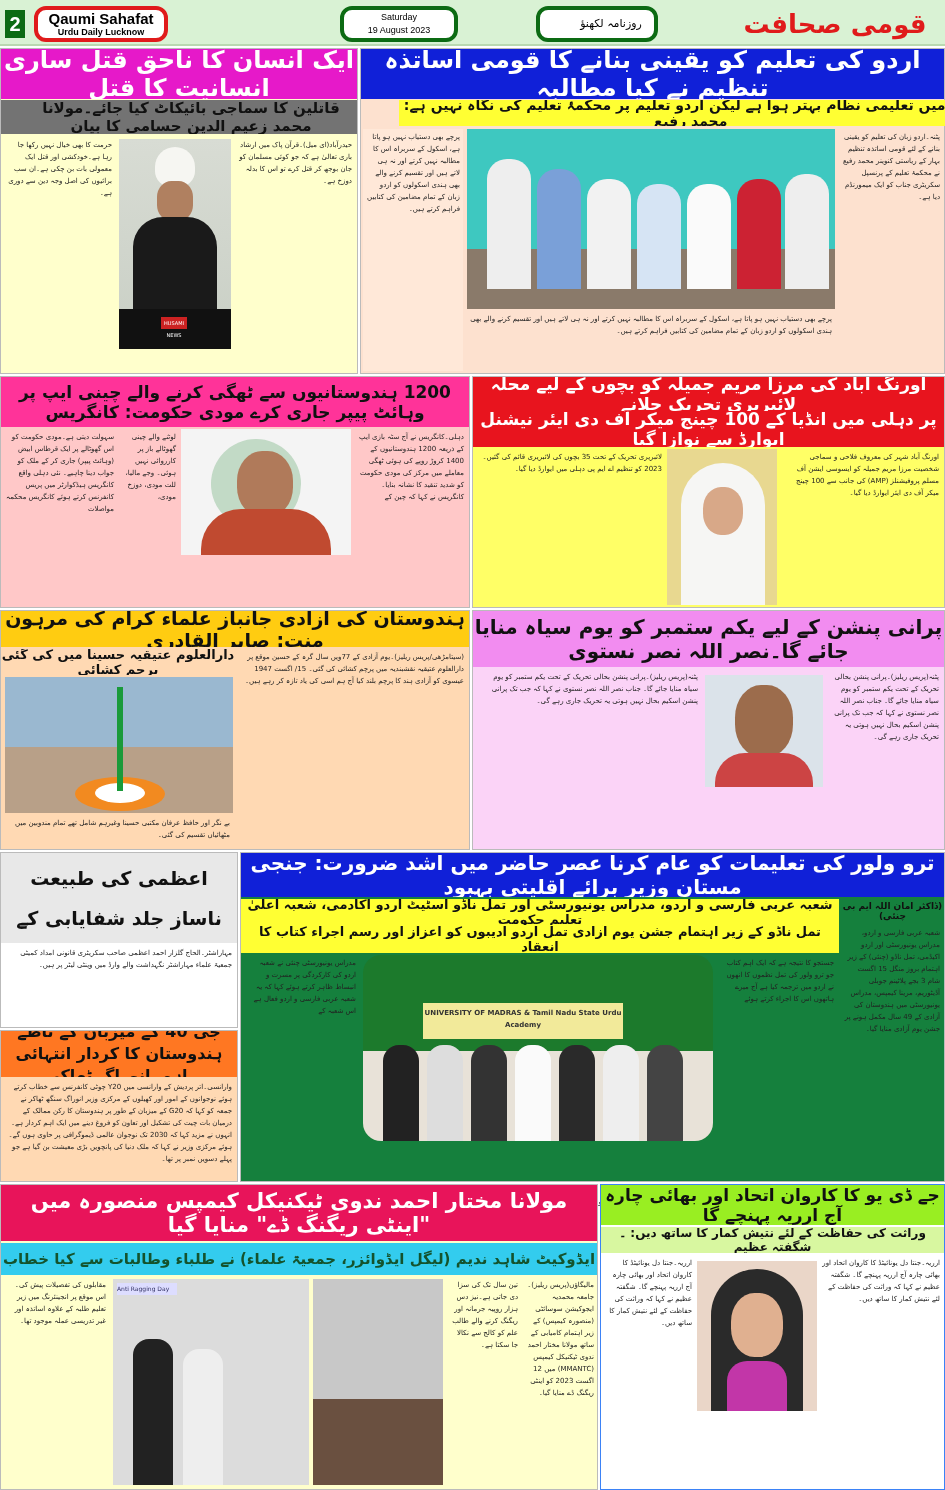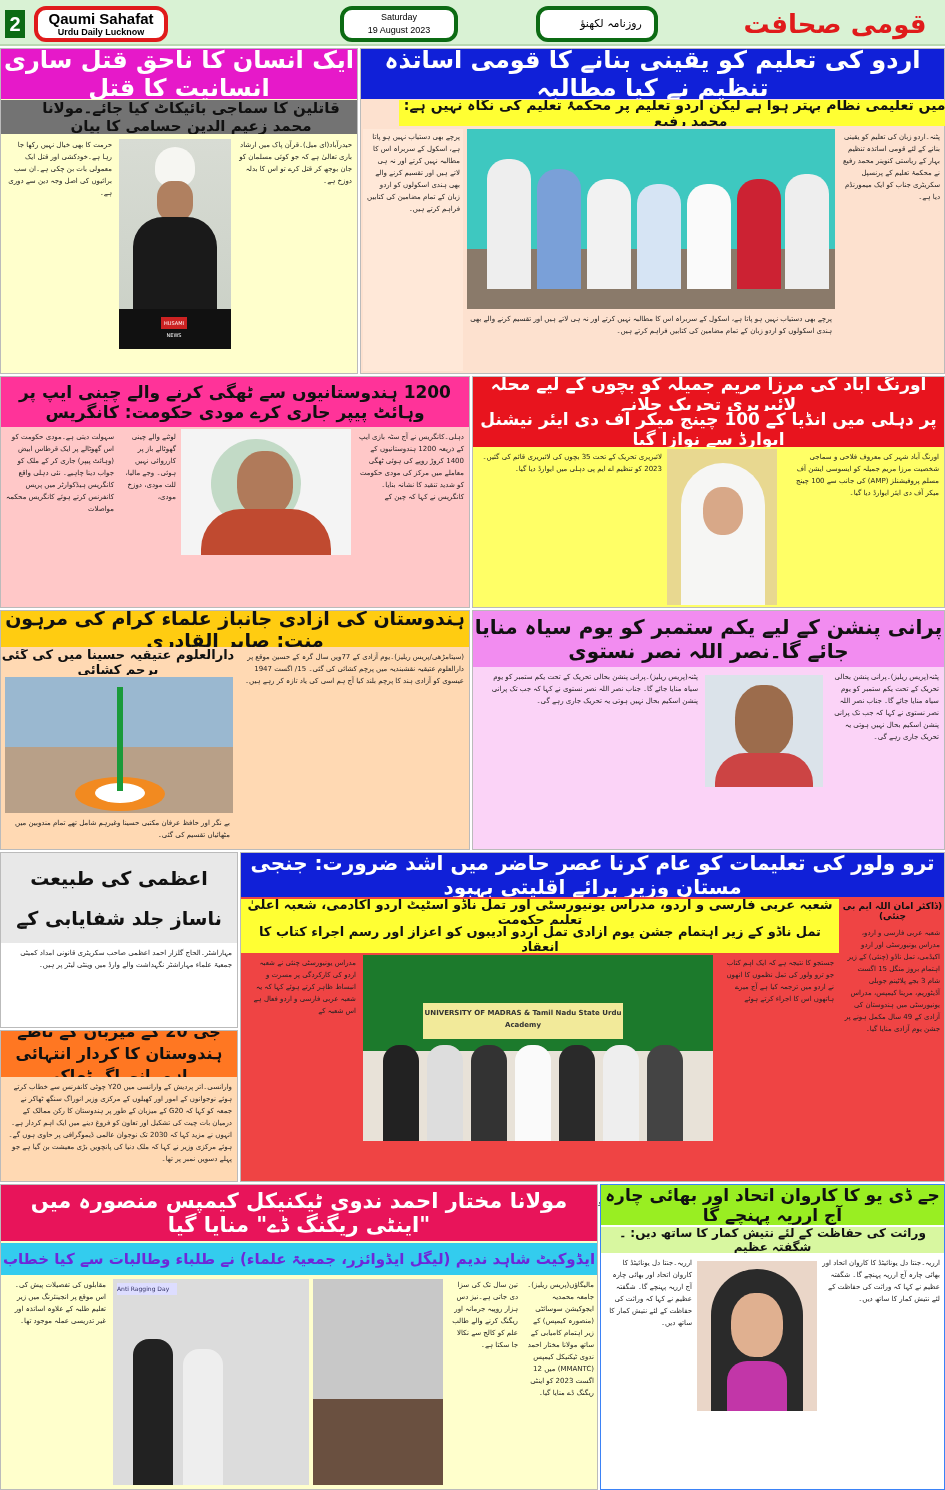--- a/index.html
+++ b/index.html
@@ -113,49 +113,49 @@
   </div>
   <div class="abs body-text" style="left:354px;top:58px;width:115px;height:178px;">پٹنہ(پریس ریلیز)۔پرانی پنشن بحالی تحریک کے تحت یکم ستمبر کو یوم سیاہ منایا جائے گا۔ جناب نصر اللہ نصر نستوی نے کہا کہ جب تک پرانی پنشن اسکیم بحال نہیں ہوتی یہ تحریک جاری رہے گی۔</div>
 </div>
 
 <div class="abs" style="left:0;top:852px;width:238px;height:176px;background:#fff;border:1px solid #bbb;">
   <div class="abs hl" style="left:0;top:0;width:236px;height:90px;background:#e8e8e8;color:#111;font-size:19px;line-height:40px;padding:0 6px;">الحاج گلزار احمد اعظمی کی طبیعت ناساز جلد شفایابی کے لئے دعا کی درخواست</div>
   <div class="abs body-text" style="left:2px;top:92px;width:232px;height:80px;">مہاراشٹر۔الحاج گلزار احمد اعظمی صاحب سکریٹری قانونی امداد کمیٹی جمعیۃ علماء مہاراشٹر نگہداشت والے وارڈ میں وینٹی لیٹر پر ہیں۔</div>
 </div>
 
 <div class="abs" style="left:0;top:1030px;width:238px;height:152px;background:#ffd9b3;border:1px solid #bbb;">
-  <div class="abs hl" style="left:0;top:0;width:236px;height:46px;background:#ff7722;color:#111;font-size:16px;line-height:22px;padding:0 6px;">جی 20 کے میزبان کے ناطے ہندوستان کا کردار انتہائی اہم۔انوراگ ٹھاکر</div>
+  <div class="abs hl" style="left:0;top:0;width:236px;height:46px;background:#ff7722;color:#111;font-size:16px;line-height:22px;padding:0 6px;">جی 40 کے میزبان کے ناطے ہندوستان کا کردار انتہائی اہم۔انوراگ ٹھاکر</div>
   <div class="abs body-text" style="left:2px;top:48px;width:232px;height:100px;">وارانسی۔اتر پردیش کے وارانسی میں Y20 چوٹی کانفرنس سے خطاب کرتے ہوئے نوجوانوں کے امور اور کھیلوں کے مرکزی وزیر انوراگ سنگھ ٹھاکر نے جمعہ کو کہا کہ G20 کے میزبان کے طور پر ہندوستان کا رکن ممالک کے درمیان بات چیت کی تشکیل اور تعاون کو فروغ دینے میں ایک اہم کردار ہے۔ انہوں نے مزید کہا کہ 2030 تک نوجوان عالمی ڈیموگرافی پر حاوی ہوں گے۔ ہوئے مرکزی وزیر نے کہا کہ ملک دنیا کی پانچویں بڑی معیشت بن گیا ہے جو پہلے دسویں نمبر پر تھا۔</div>
 </div>
 
-<div class="abs" style="left:240px;top:852px;width:705px;height:330px;background:#ef4444;border:1px solid #bbb;">
+<div class="abs" style="left:240px;top:852px;width:705px;height:330px;background:#15803d;border:1px solid #bbb;">
   <div class="abs hl" style="left:0;top:0;width:703px;height:44px;background:#1020d8;color:#fff;font-size:20px;">ترو ولور کی تعلیمات کو عام کرنا عصر حاضر میں اشد ضرورت: جنجی مستان وزیر برائے اقلیتی بہبود</div>
   <div class="abs hl" style="left:0;top:46px;width:598px;height:26px;background:#ffff33;color:#111;font-size:13px;">شعبہ عربی فارسی و اردو، مدراس یونیورسٹی اور تمل ناڈو اسٹیٹ اردو اکادمی، شعبہ اعلیٰ تعلیم حکومت</div>
   <div class="abs hl" style="left:0;top:72px;width:598px;height:28px;background:#ffff33;color:#111;font-size:13px;">تمل ناڈو کے زیر اہتمام جشن یوم آزادی تمل اردو ادیبوں کو اعزاز اور رسم اجراء کتاب کا انعقاد</div>
   <div class="abs hl" style="left:600px;top:46px;width:103px;height:24px;color:#111;font-size:9px;">(ڈاکٹر امان اللہ ایم بی چنئی)</div>
   <div class="abs body-text" style="left:600px;top:72px;width:102px;height:254px;">شعبہ عربی فارسی و اردو، مدراس یونیورسٹی اور اردو اکیڈمی، تمل ناڈو (چنئی) کے زیر اہتمام بروز منگل 15 اگست شام 3 بجے پلاٹینم جوبلی آڈیٹوریم، مرینا کیمپس، مدراس یونیورسٹی میں ہندوستان کی آزادی کے 49 سال مکمل ہونے پر جشن یوم آزادی منایا گیا۔</div>
   <div class="abs body-text" style="left:2px;top:102px;width:116px;height:190px;">مدراس یونیورسٹی چنئی نے شعبہ اردو کی کارکردگی پر مسرت و انبساط ظاہر کرتے ہوئے کہا کہ یہ شعبہ عربی فارسی و اردو فعال ہے اس شعبہ کے</div>
-  <div class="abs photo" style="left:122px;top:102px;width:350px;height:186px;background:#1c7a2c;">
+  <div class="abs photo" style="left:122px;top:102px;width:350px;height:186px;background:#1c7a2c;border-radius:18px;">
     <div class="abs" style="left:60px;top:48px;width:200px;height:36px;background:#f2ea9a;color:#333;font-size:7px;font-weight:bold;text-align:center;line-height:12px;padding-top:4px;">UNIVERSITY OF MADRAS &amp; Tamil Nadu State Urdu Academy</div>
     <div class="abs" style="left:0;top:96px;width:350px;height:90px;background:#e8e2d8;"></div>
     <div class="abs" style="left:20px;top:90px;width:36px;height:96px;border-radius:16px 16px 0 0;background:#222;"></div>
     <div class="abs" style="left:64px;top:90px;width:36px;height:96px;border-radius:16px 16px 0 0;background:#ddd;"></div>
     <div class="abs" style="left:108px;top:90px;width:36px;height:96px;border-radius:16px 16px 0 0;background:#333;"></div>
     <div class="abs" style="left:152px;top:90px;width:36px;height:96px;border-radius:16px 16px 0 0;background:#fafafa;"></div>
     <div class="abs" style="left:196px;top:90px;width:36px;height:96px;border-radius:16px 16px 0 0;background:#2a2a2a;"></div>
     <div class="abs" style="left:240px;top:90px;width:36px;height:96px;border-radius:16px 16px 0 0;background:#eee;"></div>
     <div class="abs" style="left:284px;top:90px;width:36px;height:96px;border-radius:16px 16px 0 0;background:#444;"></div>
   </div>
   <div class="abs body-text" style="left:476px;top:102px;width:120px;height:190px;">جستجو کا نتیجہ ہے کہ ایک اہم کتاب جو ترو ولور کی تمل نظموں کا انھوں نے اردو میں ترجمہ کیا ہے آج میرے ہاتھوں اس کا اجراء کرتے ہوئے</div>
   <div class="abs body-text" style="left:2px;top:308px;width:594px;height:34px;margin-top:33px;">ویڈیو البم مدراس یونیورسٹی کے وائس چانسلر ہوئے پروفیسر ڈاکٹر ایس گوری، وائس چانسلر اظہار تشکر پر یہ جلسہ اختتام کو پہنچا۔</div>
 </div>
 
 <div class="abs" style="left:0;top:1184px;width:598px;height:306px;background:#ffffcc;border:1px solid #bbb;">
   <div class="abs hl" style="left:0;top:0;width:596px;height:56px;background:#e8145a;color:#fff;font-size:21px;">مولانا مختار احمد ندوی ٹیکنیکل کیمپس منصورہ میں "اینٹی ریگنگ ڈے" منایا گیا</div>
-  <div class="abs hl" style="left:0;top:58px;width:596px;height:32px;background:#33ccee;color:#6d28d9;font-size:15px;">ایڈوکیٹ شاہد ندیم (لیگل ایڈوائزر، جمعیۃ علماء) نے طلباء وطالبات سے کیا خطاب</div>
+  <div class="abs hl" style="left:0;top:58px;width:596px;height:32px;background:#33ccee;color:#14532d;font-size:15px;">ایڈوکیٹ شاہد ندیم (لیگل ایڈوائزر، جمعیۃ علماء) نے طلباء وطالبات سے کیا خطاب</div>
   <div class="abs body-text" style="left:2px;top:92px;width:106px;height:210px;">مقابلوں کی تفصیلات پیش کی۔ اس موقع پر انجینئرنگ میں زیر تعلیم طلبہ کے علاوہ اساتذہ اور غیر تدریسی عملہ موجود تھا۔</div>
   <div class="abs photo" style="left:112px;top:94px;width:196px;height:206px;background:#dcdcdc;">
     <div class="abs" style="left:4px;top:4px;width:60px;height:12px;background:#ddf;color:#336;font-size:6px;line-height:12px;">Anti Ragging Day</div>
     <div class="abs" style="left:20px;top:60px;width:40px;height:146px;border-radius:16px 16px 0 0;background:#222;"></div>
     <div class="abs" style="left:70px;top:70px;width:40px;height:136px;border-radius:16px 16px 0 0;background:#eee;"></div>
   </div>
   <div class="abs photo" style="left:312px;top:94px;width:130px;height:206px;background:#c8c8c8;">
     <div class="abs" style="left:0;top:120px;width:130px;height:86px;background:#6a5040;"></div>
   </div>
   <div class="abs body-text" style="left:446px;top:92px;width:74px;height:210px;">تین سال تک کی سزا دی جاتی ہے۔نیز دس ہزار روپیہ جرمانہ اور ریگنگ کرنے والے طالب علم کو کالج سے نکالا جا سکتا ہے۔</div>

